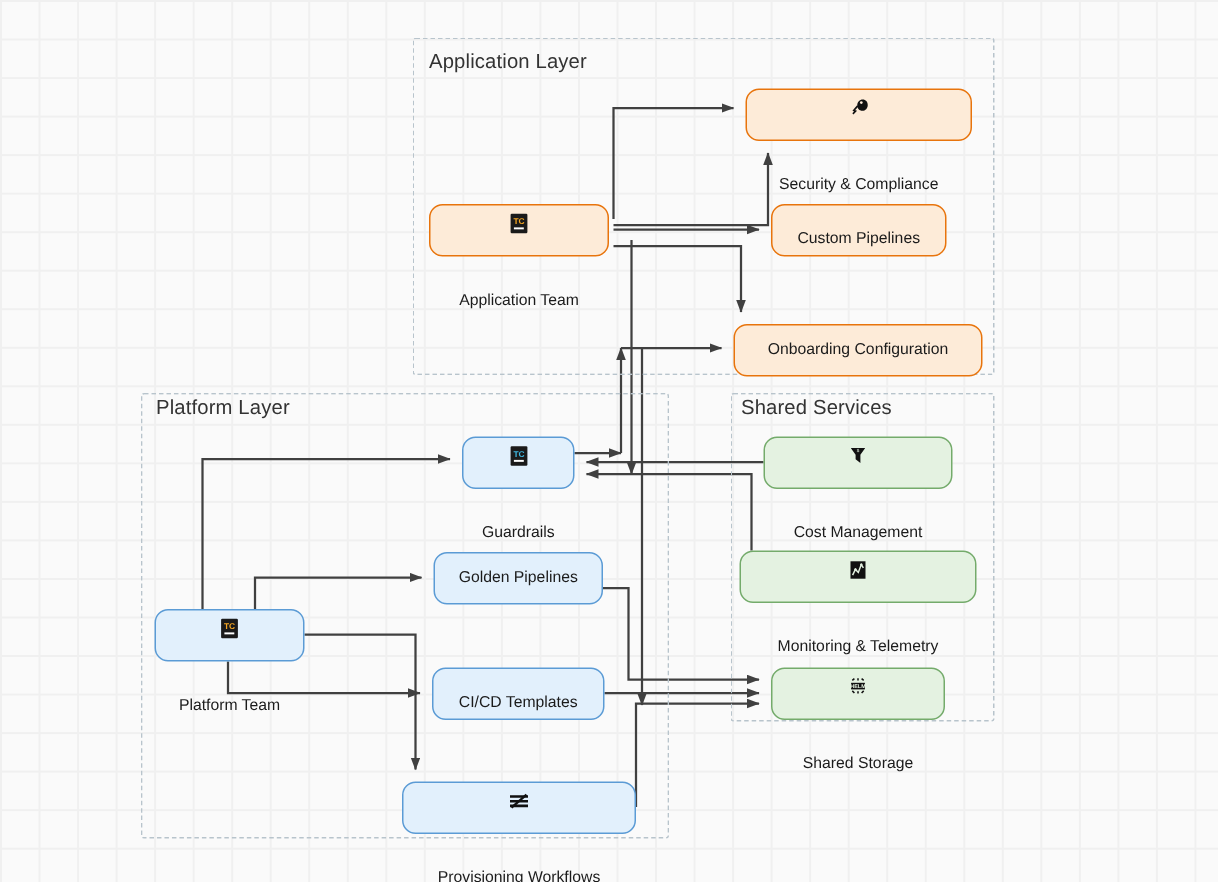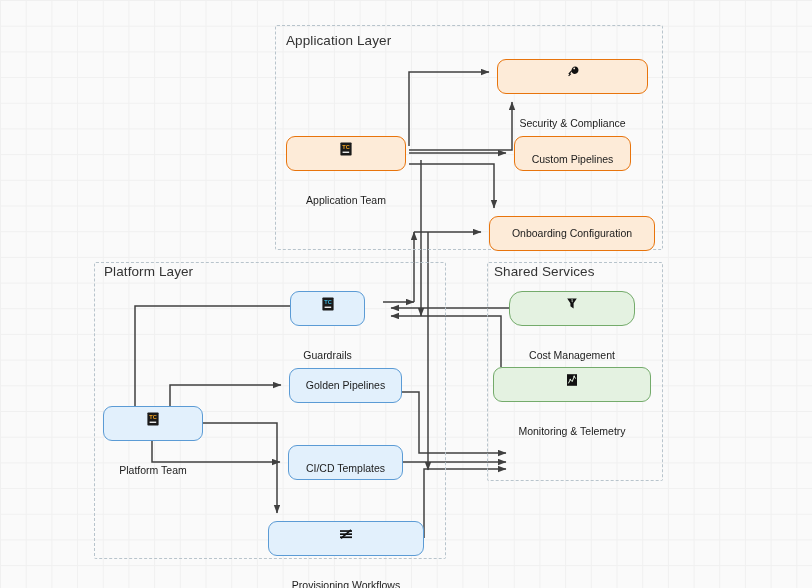--- a/index.html
+++ b/index.html
@@ -164,21 +164,21 @@
   </div>
 
   <div class="node app plain" style="left:514px; top:136px; width:117px; height:35px; padding-top:13px;">
     <span class="node-label">Custom Pipelines</span>
   </div>
 
   <div class="node app plain" style="left:489px; top:216px; width:166px; height:35px; padding-top:0;">
     <span class="node-label">Onboarding Configuration</span>
   </div>
 
-  <div class="node plat" style="left:290px; top:291px; width:75px; height:35px;">
+  <div class="node plat" style="left:308px; top:291px; width:75px; height:35px;">
     <span class="node-icon">
       <svg viewBox="0 0 18 15" width="18" height="15">
         <rect x="3.4" y="0.5" width="11.2" height="13" rx="0.8" fill="#1a1a1a"></rect>
         <text x="9" y="7.4" font-family="Liberation Sans, sans-serif" font-size="5.6" font-weight="bold" fill="#3fb7e0" text-anchor="middle">TC</text>
         <rect x="5.6" y="9.6" width="6.6" height="1.3" fill="#ffffff"></rect>
       </svg>
     </span>
     <span class="node-label">Guardrails</span>
   </div>
 
@@ -206,21 +206,21 @@
       <svg viewBox="0 0 18 15" width="18" height="15">
         <path d="M3 3.2 L15 3.2 L15 4.9 L3 4.9 z" fill="#111"></path>
         <path d="M3 6.3 L15 6.3 L15 8.0 L3 8.0 z" fill="#111"></path>
         <path d="M3 9.4 L15 9.4 L15 11.1 L3 11.1 z" fill="#111"></path>
         <path d="M4 11.4 L14 2.8" stroke="#111" stroke-width="1.6"></path>
       </svg>
     </span>
     <span class="node-label">Provisioning Workflows</span>
   </div>
 
-  <div class="node svc" style="left:509px; top:291px; width:126px; height:35px;border-radius:13px;">
+  <div class="node svc" style="left:509px; top:291px; width:126px; height:35px;">
     <span class="node-icon">
       <svg viewBox="0 0 18 15" width="18" height="15">
         <path d="M4.2 1.6 L13.8 1.6 L10.6 6.2 L10.6 11.6 L7.4 9.2 L7.4 6.2 z" fill="#111"></path>
         <text x="9" y="4.6" font-family="Liberation Sans, sans-serif" font-size="3" fill="#e4f2e1" text-anchor="middle">$</text>
       </svg>
     </span>
     <span class="node-label">Cost Management</span>
   </div>
 
   <div class="node svc" style="left:493px; top:367px; width:158px; height:35px;">
@@ -228,14 +228,25 @@
       <svg viewBox="0 0 18 15" width="18" height="15">
         <rect x="4" y="1.2" width="10" height="11.6" fill="#111"></rect>
         <path d="M5.4 10.4 L7.3 6.6 L9.2 8.6 L11.2 3.4 L12.6 5.6" stroke="#e4f2e1" stroke-width="1" fill="none"></path>
         <circle cx="7.3" cy="6.6" r="0.8" fill="#e4f2e1"></circle>
         <circle cx="11.2" cy="3.4" r="0.8" fill="#e4f2e1"></circle>
       </svg>
     </span>
     <span class="node-label">Monitoring &amp; Telemetry</span>
   </div>
 
+  <div class="node svc" style="left:514px; top:445px; width:116px; height:35px;">
+    <span class="node-icon">
+      <svg viewBox="0 0 18 15" width="18" height="15">
+        <path d="M5.2 2.6 L6.6 1.4 M12.8 2.6 L11.4 1.4 M9 1.2 L9 2.6" stroke="#111" stroke-width="1"></path>
+        <rect x="4.4" y="4.2" width="9.2" height="4.4" fill="#111"></rect>
+        <text x="9" y="7.7" font-family="Liberation Sans, sans-serif" font-size="3.6" font-weight="bold" fill="#e4f2e1" text-anchor="middle">HELM</text>
+        <path d="M5.2 9.6 L6.6 11 M12.8 9.6 L11.4 11 M9 9.8 L9 11.4" stroke="#111" stroke-width="1"></path>
+      </svg>
+    </span>
+    <span class="node-label">Shared Storage</span>
+  </div>
 
 </div>
 
 </body></html>

